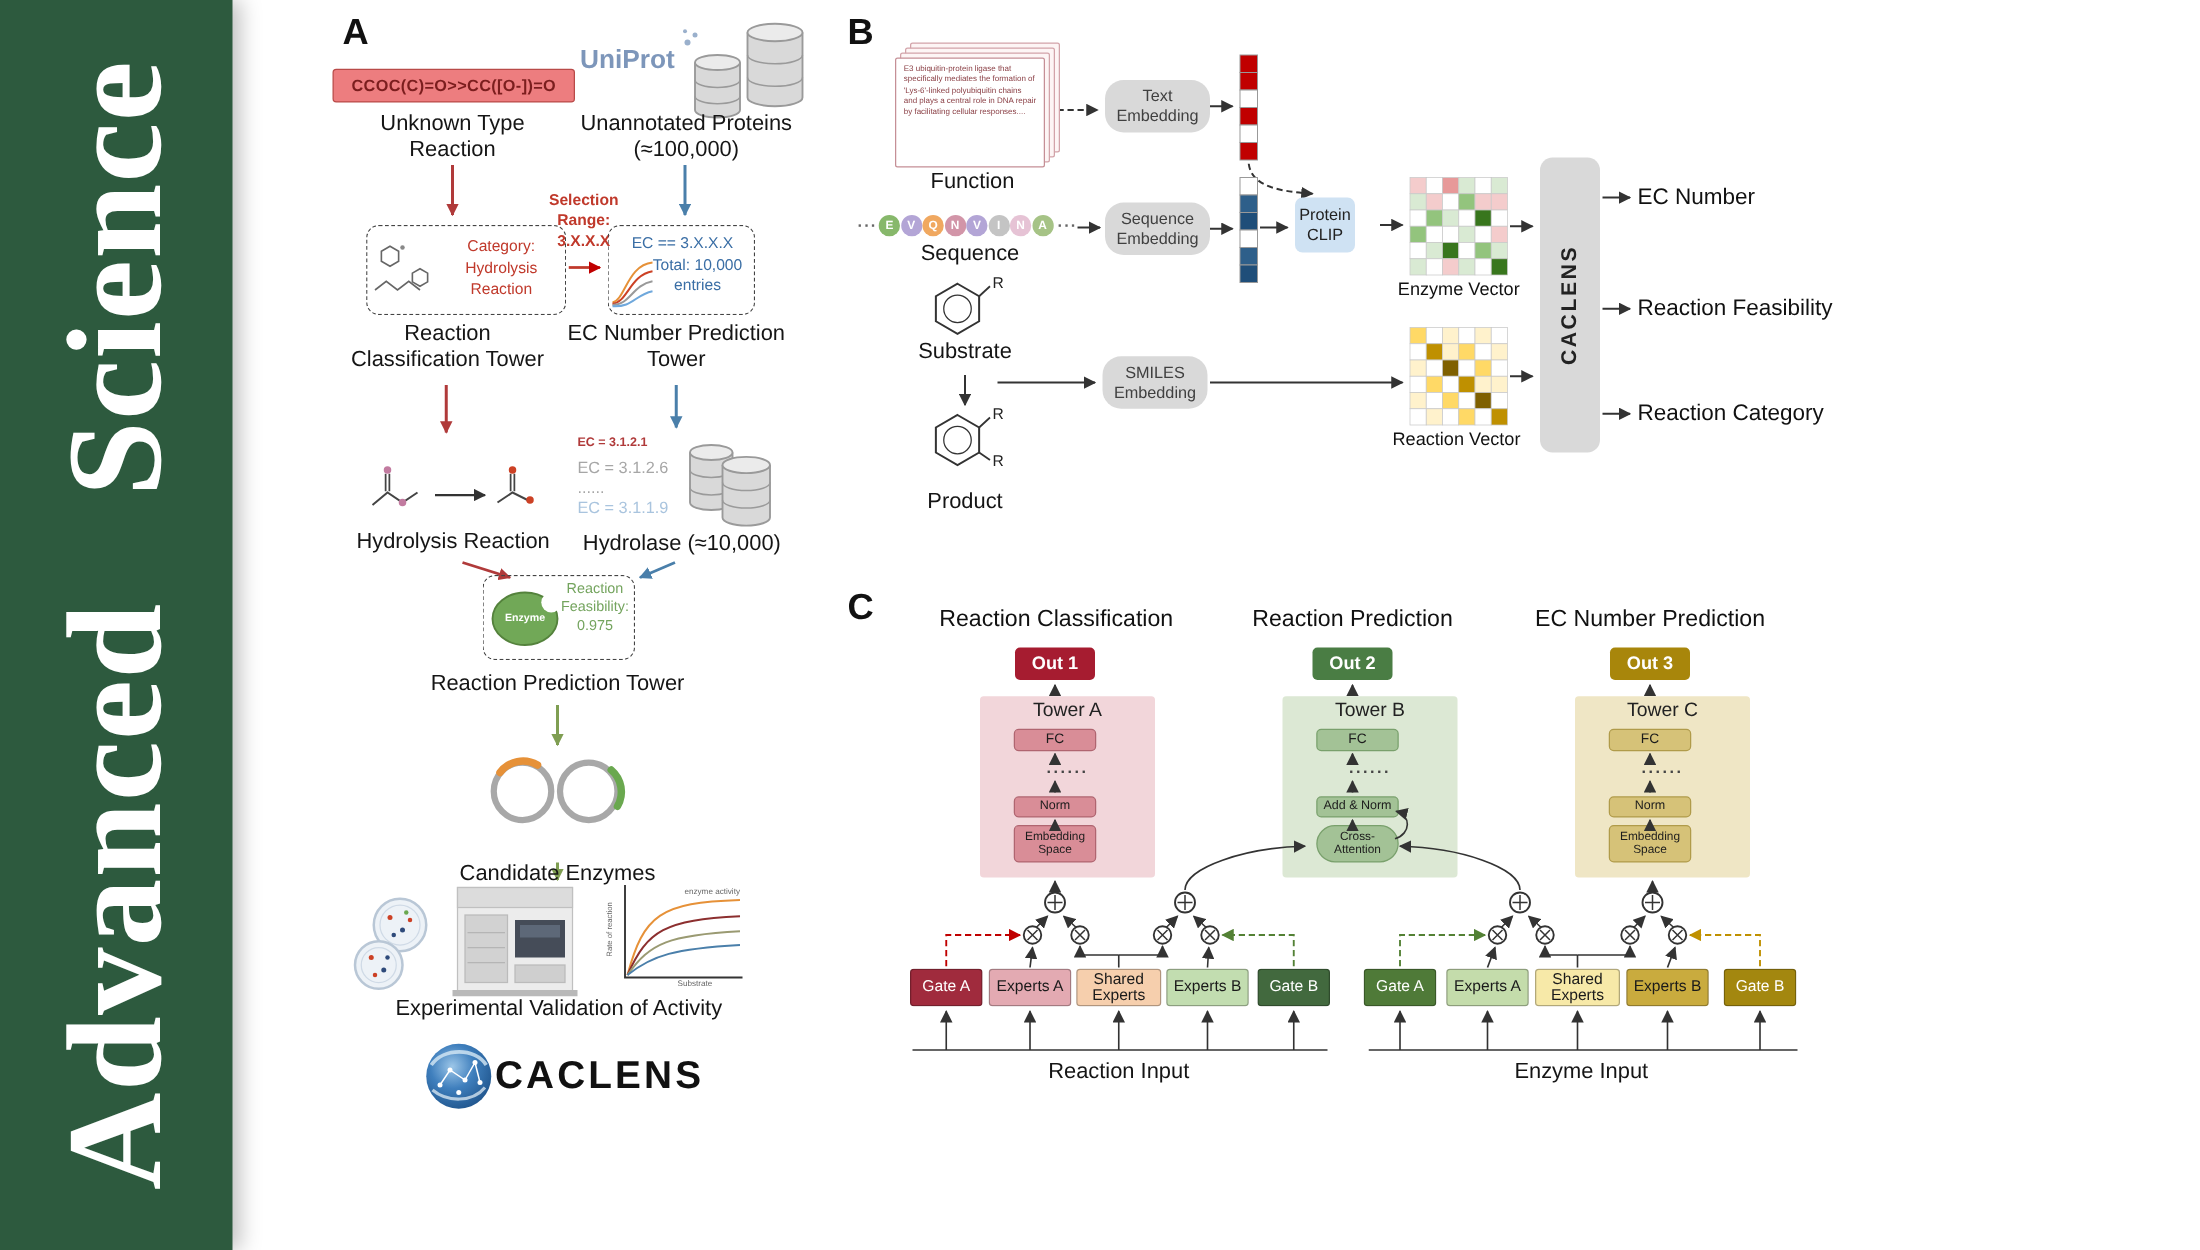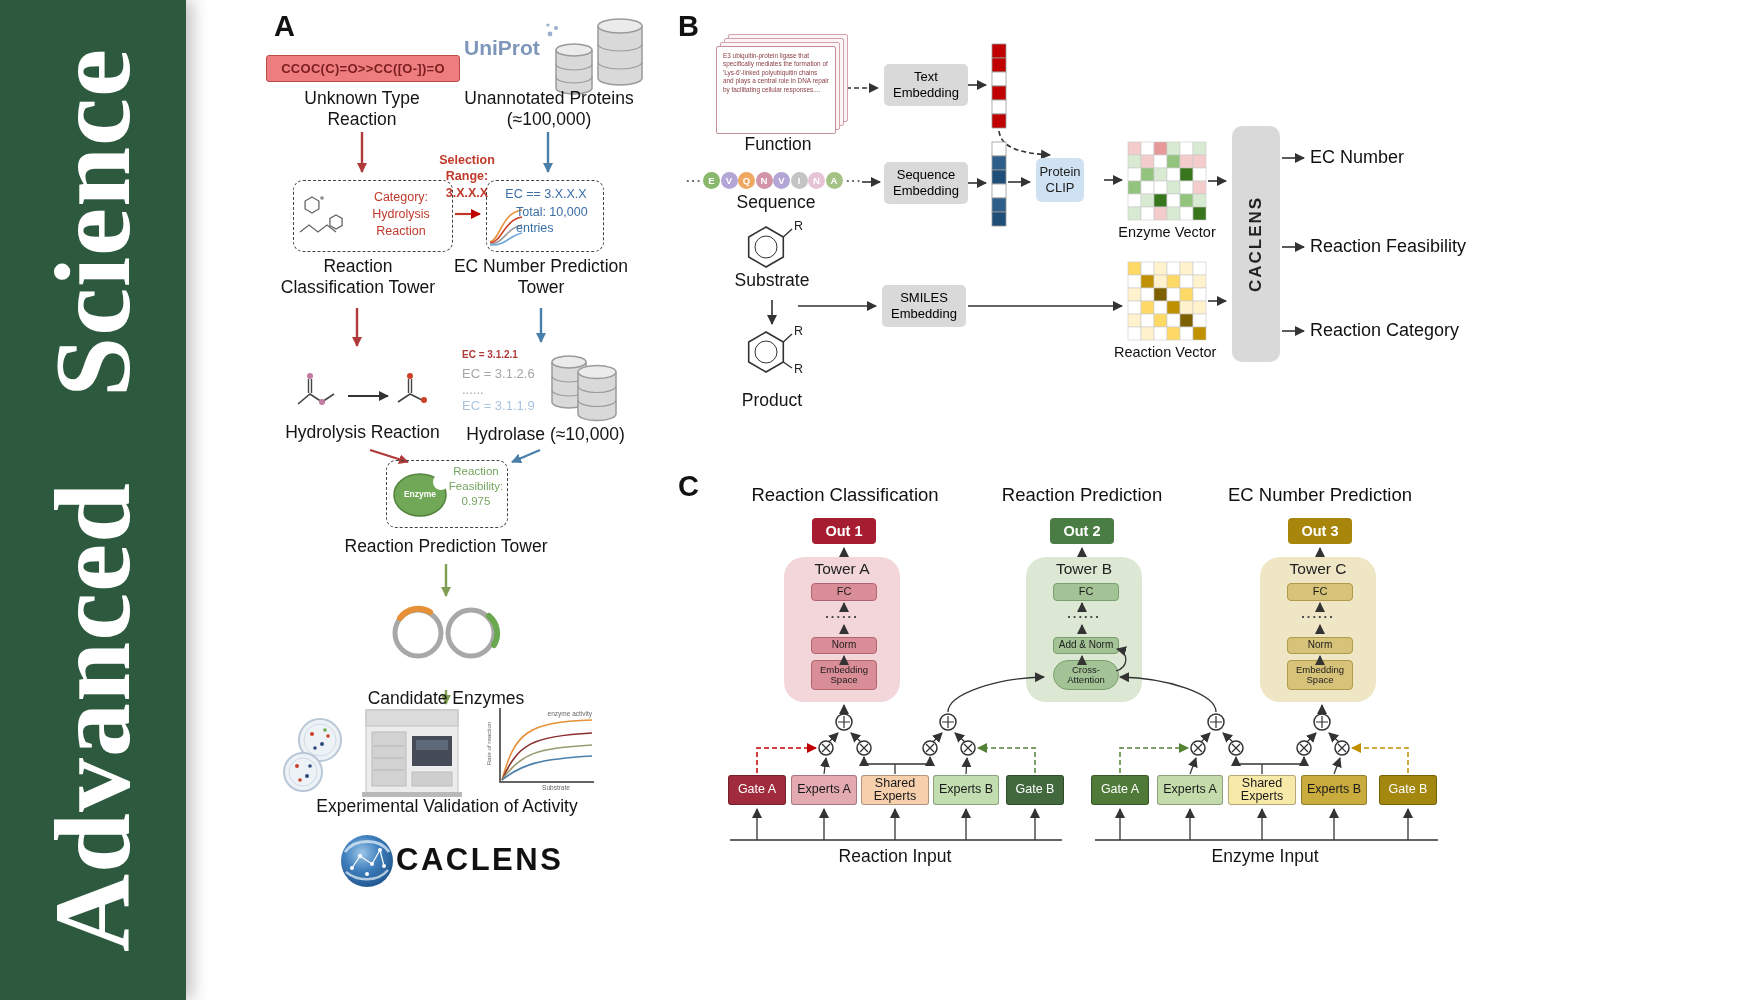--- a/index.html
+++ b/index.html
@@ -5,26 +5,26 @@
   *{box-sizing:border-box;margin:0;padding:0}
   html,body{width:1760px;height:1000px}
   body{position:relative;background:#fff;font-family:"Liberation Sans","DejaVu Sans",sans-serif;overflow:hidden;color:#1a1a1a}
   .abs{position:absolute}
   .ctr{display:flex;align-items:center;justify-content:center;text-align:center}
   .lbl{position:absolute;font-size:17.5px;line-height:1.22;color:#151515;text-align:center}
   .panel-letter{position:absolute;font-size:29px;font-weight:bold;color:#111}
   .sidebar{position:absolute;left:0;top:0;width:186px;height:1000px;background:var(--green_sidebar,#2d5a3e);box-shadow:6px 0 16px rgba(0,0,0,.25)}
   .sidebar-text{position:absolute;left:0;top:1000px;width:1000px;height:186px;transform:rotate(-90deg);transform-origin:top left;display:flex;align-items:center;justify-content:center;gap:85px;color:#fff;font-family:"Liberation Serif","DejaVu Serif",serif;font-weight:bold;font-size:108px;letter-spacing:1px}
   .dashedbox{position:absolute;border:1.6px dashed #444;border-radius:10px}
-  .graybox{background:var(--gray_box,#d9d9d9);border-radius:5px;font-size:13px;line-height:1.25;color:#000000}
+  .graybox{background:var(--gray_box,#d9d9d9);border-radius:15px;font-size:13px;line-height:1.25;color:#404040}
   .clipbox{background:var(--clip_bg,#cfe2f3);border-radius:6px;font-size:13px;line-height:1.25;color:#222}
   .smiles-box{background:var(--smiles_bg,#ed7d7f);border:1.5px solid var(--smiles_border,#b94a48);border-radius:3px;color:var(--smiles_text,#7b1e1e);font-size:13px;font-weight:bold;letter-spacing:.3px}
   .seqc{position:absolute;width:17px;height:17px;border-radius:50%;display:flex;align-items:center;justify-content:center;color:#fff;font-size:9.5px;font-weight:bold}
   .seqdots{position:absolute;font-size:13px;font-weight:bold;color:#666;letter-spacing:1px}
-  .tower{position:absolute;width:116px;height:145px;border-radius:20px}
+  .tower{position:absolute;width:140px;height:145px;border-radius:3px}
   .tower-title{position:absolute;left:0;top:3px;width:100%;text-align:center;font-size:15.5px;color:#222}
   .tblock{position:absolute;left:27px;width:66px;display:flex;align-items:center;justify-content:center;text-align:center;border-radius:4px;line-height:1.05;color:#1c1c1c}
   .blkA{background:var(--towerA_block,#d98d97);border:1px solid var(--towerA_border,#b06570)}
   .blkB{background:var(--towerB_block,#a3c296);border:1px solid var(--towerB_border,#79a06c)}
   .blkC{background:var(--towerC_block,#d6c278);border:1px solid var(--towerC_border,#b09b4a)}
   .tdots{position:absolute;left:0;width:100%;text-align:center;font-size:13px;font-weight:bold;letter-spacing:2px;color:#444}
   .outbox{position:absolute;width:64px;height:26px;border-radius:4px;display:flex;align-items:center;justify-content:center;color:#fff;font-weight:bold;font-size:14.5px}
   .ctitle{position:absolute;width:240px;text-align:center;font-size:18.5px;color:#111}
   .cbox{position:absolute;height:30px;display:flex;align-items:center;justify-content:center;text-align:center;font-size:12.5px;line-height:1.05;border-radius:3px;border:1px solid rgba(0,0,0,.28)}
   .wht{color:#fff}
@@ -395,21 +395,21 @@
 <div class="panel-letter" style="left:274px;top:10px">A</div>
 <div class="abs ctr smiles-box" style="left:266px;top:55px;width:194px;height:27px">CCOC(C)=O&gt;&gt;CC([O-])=O</div>
 <div class="lbl" style="left:292px;top:88px;width:140px">Unknown Type Reaction</div>
 <div class="abs" style="left:464px;top:36px;width:92px;font-size:21px;font-weight:bold;color:var(--uniprot_blue)">UniProt</div>
 <div class="lbl" style="left:460px;top:88px;width:178px">Unannotated Proteins (≈100,000)</div>
 <div class="abs" style="left:428px;top:152px;width:78px;font-size:12.5px;font-weight:bold;color:var(--crimson);text-align:center;line-height:1.3">Selection Range: 3.X.X.X</div>
 <div class="dashedbox" style="left:293px;top:180px;width:160px;height:72px"></div>
 <div class="abs" style="left:354px;top:189px;width:94px;font-size:12.5px;color:var(--crimson);text-align:center;line-height:1.35">Category: Hydrolysis Reaction</div>
 <div class="dashedbox" style="left:486px;top:180px;width:118px;height:72px"></div>
 <div class="abs" style="left:498px;top:187px;width:96px;font-size:12.5px;color:var(--ec_blue);text-align:center">EC == 3.X.X.X</div>
-<div class="abs" style="left:516px;top:204px;width:84px;font-size:12.5px;color:var(--ec_blue);line-height:1.3">Total: 10,000 entries</div>
+<div class="abs" style="left:516px;top:204px;width:84px;font-size:12.5px;color:var(--ec_blue);text-align:center;line-height:1.3">Total: 10,000 entries</div>
 <div class="lbl" style="left:270px;top:256px;width:176px">Reaction Classification Tower</div>
 <div class="lbl" style="left:453px;top:256px;width:176px">EC Number Prediction Tower</div>
 <div class="abs" style="left:462px;top:349px;width:94px;font-size:10px;font-weight:bold;color:#b03a3a">EC = 3.1.2.1</div>
 <div class="abs" style="left:462px;top:366px;width:94px;font-size:13px;color:#a6a6a6">EC = 3.1.2.6</div>
 <div class="abs" style="left:462px;top:382px;width:94px;font-size:13px;color:#a6a6a6">......</div>
 <div class="abs" style="left:462px;top:398px;width:94px;font-size:13px;color:#a9c4de">EC = 3.1.1.9</div>
 <div class="lbl" style="left:275px;top:422px;width:175px">Hydrolysis Reaction</div>
 <div class="lbl" style="left:453px;top:424px;width:185px">Hydrolase (≈10,000)</div>
 <div class="dashedbox" style="left:386px;top:460px;width:122px;height:68px"></div>
 <div class="abs" style="left:398px;top:489px;width:44px;font-size:8.5px;font-weight:bold;color:#fff;text-align:center">Enzyme</div>

